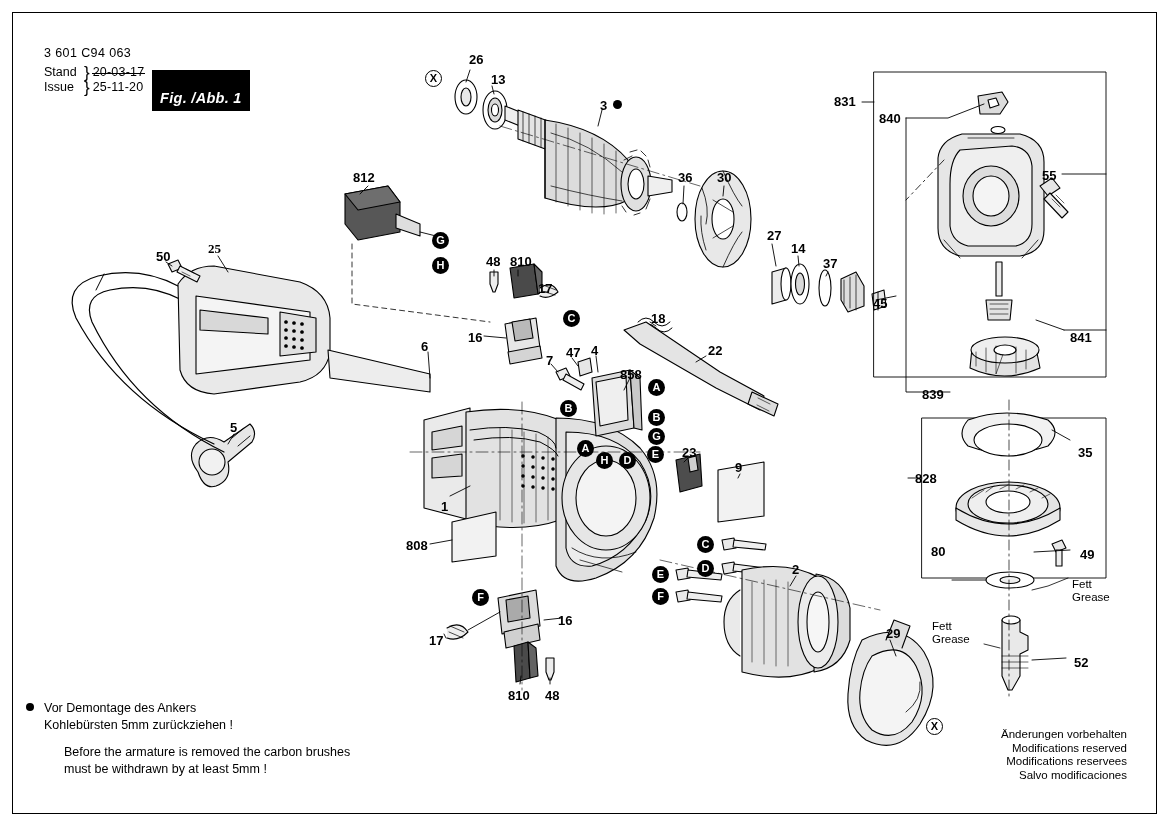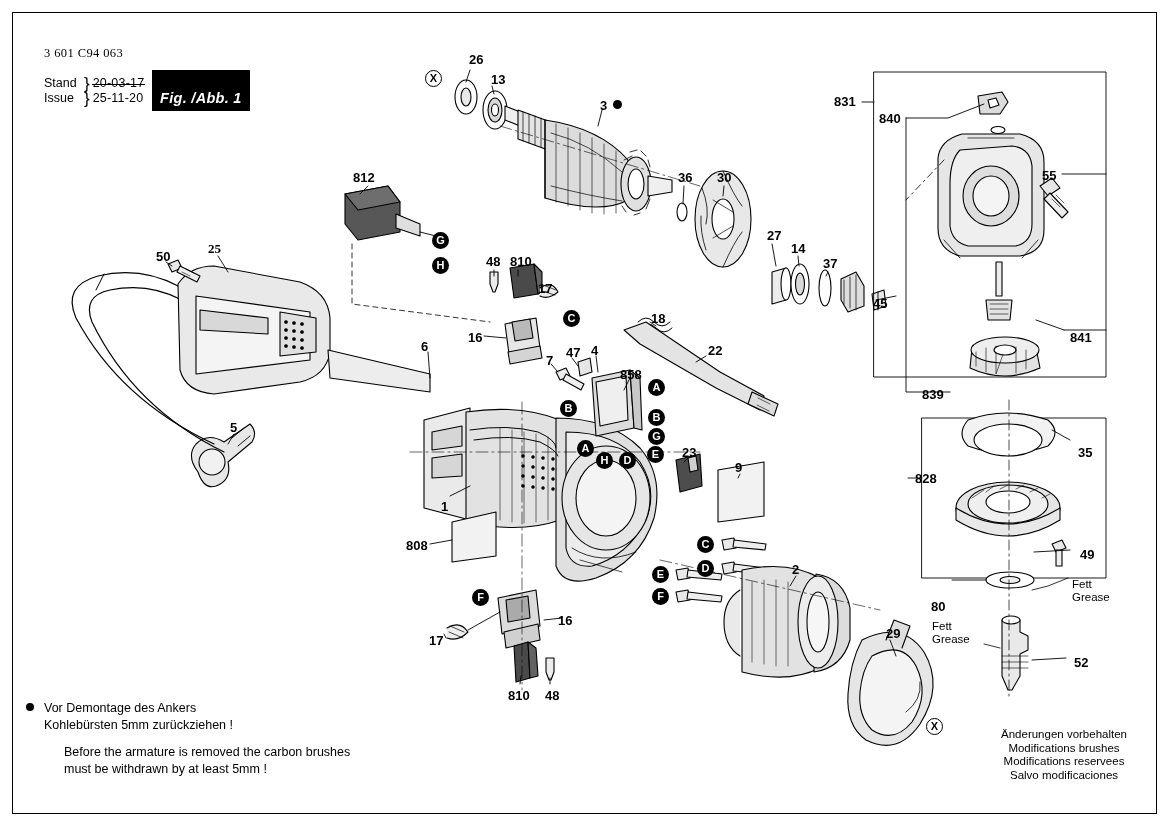--- a/index.html
+++ b/index.html
@@ -31,22 +31,21 @@
   .hdr {
     position: absolute;
     left: 44px;
     top: 46px;
     font-size: 12.5px;
     line-height: 15px;
   }
   .hdr .code {
     font-size: 12.5px;
     letter-spacing: 0.4px;
-    margin-bottom: 15px;
-    font-family: Liberation Serif, serif;
+    margin-bottom: 4px;
   }
   .hdr-rows {
     position: relative;
   }
   .hdr-row {
     display: flex;
     align-items: center;
     height: 15px;
     white-space: nowrap;
   }
@@ -108,21 +107,21 @@
     top: 744px;
     font-size: 12.5px;
     line-height: 17px;
   }
   .legal {
     position: absolute;
     right: 42px;
     top: 728px;
     font-size: 11.5px;
     line-height: 13.5px;
-    text-align: center;
+    text-align: right;
   }
   
   .num {
     position: absolute;
     font-size: 13px;
     font-weight: bold;
     color: #000;
     white-space: nowrap;
   }
   
@@ -527,21 +526,21 @@
   <div class="num" style="left:922px; top:387px;">839</div>
   <div class="num" style="left:230px; top:420px;">5</div>
   <div class="num" style="left:682px; top:445px;">23</div>
   <div class="num" style="left:735px; top:460px;">9</div>
   <div class="num" style="left:1078px; top:445px;">35</div>
   <div class="num" style="left:884px; top:471px;margin-left:31px;">828</div>
   <div class="num" style="left:441px; top:499px;">1</div>
   <div class="num" style="left:1080px; top:547px;">49</div>
   <div class="num" style="left:406px; top:538px;">808</div>
   <div class="num" style="left:792px; top:562px;">2</div>
-  <div class="num" style="left:931px; top:599px;">80</div>
+  <div class="num" style="left:931px; top:544px;">80</div>
   <div class="num" style="left:558px; top:613px;">16</div>
   <div class="num" style="left:429px; top:633px;">17</div>
   <div class="num" style="left:886px; top:626px;">29</div>
   <div class="num" style="left:1074px; top:655px;">52</div>
   <div class="num" style="left:508px; top:688px;">810</div>
   <div class="num" style="left:545px; top:688px;">48</div>
 
   <div class="circ open" style="left:425px; top:70px;">X</div>
   <div class="circ" style="left:432px; top:232px;">G</div>
   <div class="circ" style="left:432px; top:257px;">H</div>
@@ -574,18 +573,18 @@
     <span class="bullet"></span>
     <div>Vor Demontage des Ankers</div>
     <div>Kohlebürsten 5mm zurückziehen !</div>
   </div>
   <div class="note-bottom">
     <div>Before the armature is removed the carbon brushes</div>
     <div>must be withdrawn by at least 5mm !</div>
   </div>
   <div class="legal">
     <div>Änderungen vorbehalten</div>
-    <div>Modifications brushes</div>
+    <div>Modifications reserved</div>
     <div>Modifications reservees</div>
     <div>Salvo modificaciones</div>
   </div>
 
 </div>
 
 </body></html>

